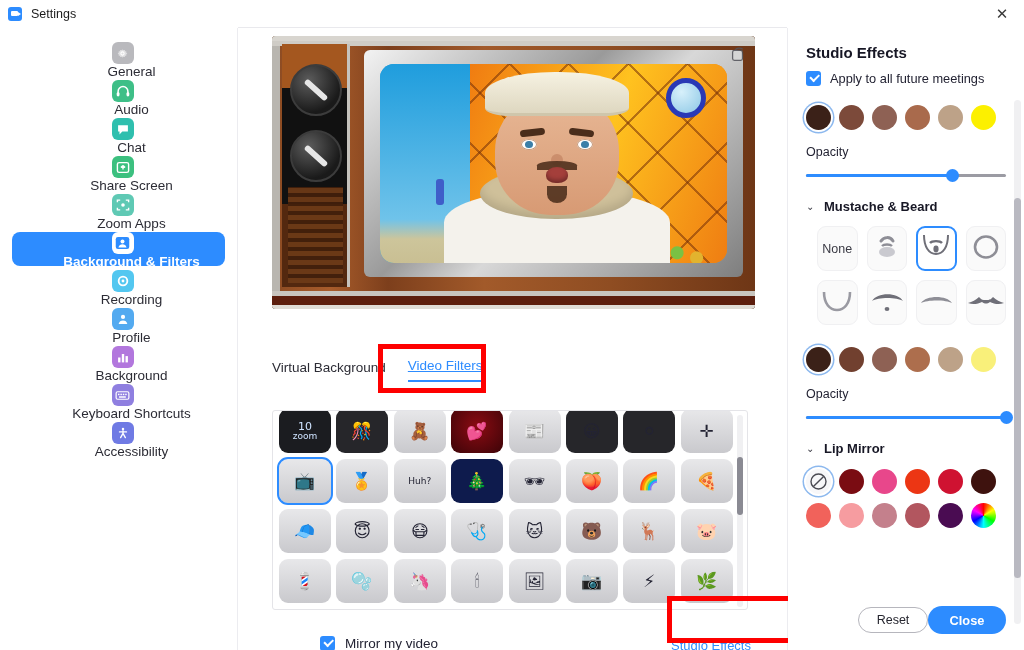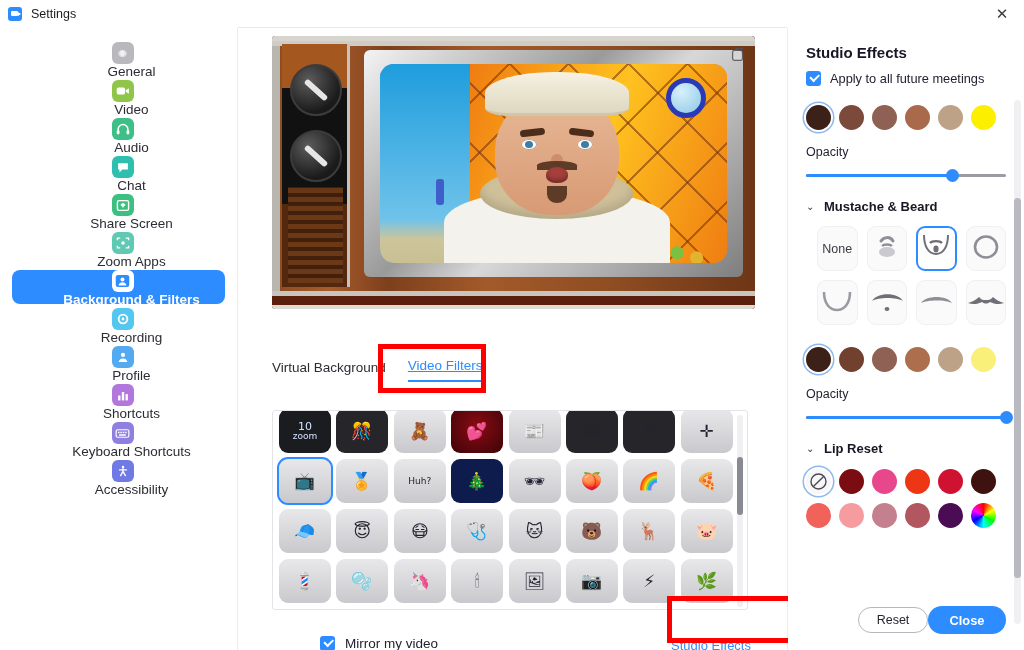--- a/index.html
+++ b/index.html
@@ -328,29 +328,20 @@
   <div class="side-item">
     <span class="ico" style="background:#b9b9bd">
       <svg width="13" height="13" viewBox="0 0 24 24" fill="#fff">
           <path d="M12 8a4 4 0 100 8 4 4 0 000-8zm0 6a2 2 0 110-4 2 2 0 010 4z"></path>
           <path d="M21 12l-2-1.2.3-2.3-2.2-.8-.9-2.1-2.2.6L12 4.5l-2 1.7-2.2-.6-.9 2.1-2.2.8.3 2.3L3 12l2 1.2-.3 2.3 2.2.8.9 2.1 2.2-.6 2 1.7 2-1.7 2.2.6.9-2.1 2.2-.8-.3-2.3z" opacity=".55"></path>
         </svg>
     </span>
     <span class="side-label">General</span>
   </div>
 
-  <div class="side-item">
-    <span class="ico" style="background:#8fc64a">
-      <svg width="14" height="10" viewBox="0 0 20 14">
-          <rect x="1" y="2" width="12" height="10" rx="2.5" fill="#fff"></rect>
-          <path d="M14 6l4.5-3v8L14 8z" fill="#fff"></path>
-        </svg>
-    </span>
-    <span class="side-label">Video</span>
-  </div>
 
   <div class="side-item">
     <span class="ico" style="background:#3ebf87">
       <svg width="14" height="13" viewBox="0 0 20 18">
           <path d="M3 12V9a7 7 0 0114 0v3" stroke="#fff" stroke-width="2.2" fill="none"></path>
           <rect x="1" y="10" width="4" height="6" rx="2" fill="#fff"></rect>
           <rect x="15" y="10" width="4" height="6" rx="2" fill="#fff"></rect>
         </svg>
     </span>
     <span class="side-label">Audio</span>
@@ -417,21 +408,21 @@
   </div>
 
   <div class="side-item">
     <span class="ico" style="background:#b277dd">
       <svg width="14" height="13" viewBox="0 0 20 18">
           <rect x="3" y="9" width="3.4" height="7" fill="#fff"></rect>
           <rect x="8.3" y="4" width="3.4" height="12" fill="#fff"></rect>
           <rect x="13.6" y="7" width="3.4" height="9" fill="#fff"></rect>
         </svg>
     </span>
-    <span class="side-label">Shortcuts</span>
+    <span class="side-label">Background</span>
   </div>
 
   <div class="side-item">
     <span class="ico" style="background:#8f7fe0">
       <svg width="15" height="11" viewBox="0 0 20 14">
           <rect x="1.5" y="2" width="17" height="10" rx="2" fill="none" stroke="#fff" stroke-width="1.6"></rect>
           <g fill="#fff">
             <rect x="4" y="4.6" width="2" height="2"></rect>
             <rect x="7.2" y="4.6" width="2" height="2"></rect>
             <rect x="10.4" y="4.6" width="2" height="2"></rect>
@@ -706,21 +697,21 @@
 
   <div class="op-label">Opacity</div>
   <div class="slider">
     <div class="track"></div>
     <div class="fill" id="ms-fill" style="width: 100%;"></div>
     <div class="thumb" id="ms-thumb" style="left: 100%;"></div>
   </div>
 
   <div class="sect">
     <span class="chev">⌄</span>
-    <span class="stitle">Lip Reset</span>
+    <span class="stitle">Lip Mirror</span>
   </div>
 
   <div class="swatches" id="lip-row1" style="margin-top:13px">
       <div class="sw sel" style="background: rgb(247, 247, 249);"><svg width="25" height="25" viewBox="0 0 25 25">
           <circle cx="12.5" cy="12.5" r="7.5" fill="none" stroke="#4a4a52" stroke-width="1.4"></circle>
           <line x1="7.4" y1="17.6" x2="17.6" y2="7.4" stroke="#4a4a52" stroke-width="1.4"></line>
         </svg></div>
       <div class="sw" style="background: rgb(122, 12, 18);"></div>
       <div class="sw" style="background: rgb(232, 71, 139);"></div>
       <div class="sw" style="background: rgb(236, 54, 20);"></div>

